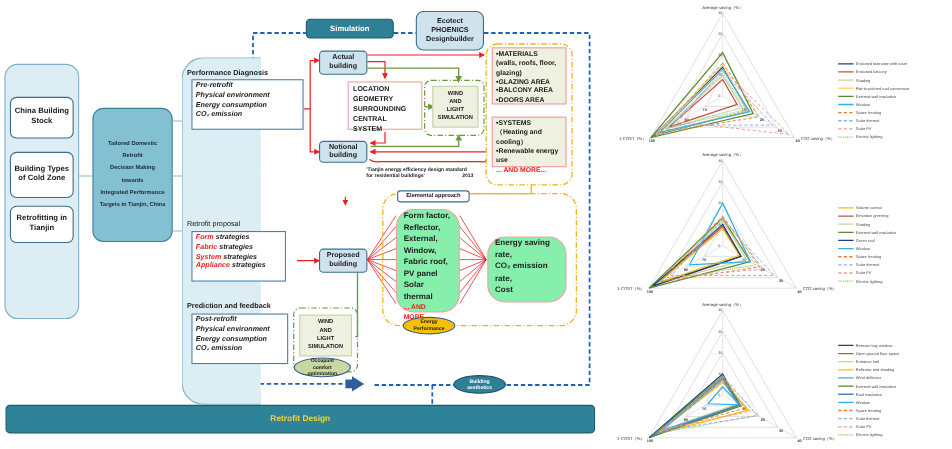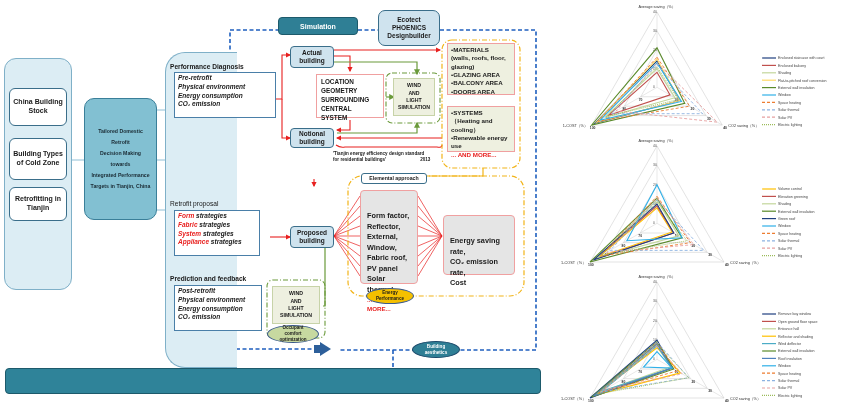--- a/index.html
+++ b/index.html
@@ -11,21 +11,21 @@
   .center-box{left:84px;top:98px;width:73px;height:122px;background:#82c0d2;border:1.5px solid #3a7f99;border-radius:10px;font-size:5.2px;font-weight:bold;color:#1a2a33;text-align:center;display:flex;flex-direction:column;justify-content:center;line-height:2.1;}
   .main-panel{left:165px;top:52px;width:72px;height:316px;background:#dcedf4;border:1.5px solid #7fb0c8;border-radius:20px 0 0 20px;border-right:none;}
   .section-title{font-size:6.6px;font-weight:bold;color:#1a1a1a;}
   .section-box{background:#fff;border:1.2px solid #4a7fa8;font-size:6.5px;font-weight:bold;font-style:italic;line-height:1.35;padding:1px 3px;color:#1a1a1a;}
   .red{color:#e8201f;}
   .teal-btn{background:#2f7f95;border:1.5px solid #1d5a6b;border-radius:4px;color:#fff;font-size:7px;font-weight:bold;text-align:center;display:flex;align-items:center;justify-content:center;}
   .blue-pill{background:#cfe3ee;border:1.5px solid #3a6e8a;border-radius:4px;font-size:6.5px;font-weight:bold;text-align:center;display:flex;align-items:center;justify-content:center;line-height:1.2;color:#1a1a1a;}
   .loc-box{background:#fff;border:1.2px solid #f0a0a0;font-size:6.4px;font-weight:bold;line-height:1.4;padding:3px 4px;color:#1a1a1a;}
   .sim-box{background:#eef0e0;border:1px solid #c7d3a8;font-size:5.2px;font-weight:bold;text-align:center;display:flex;align-items:center;justify-content:center;line-height:1.4;color:#1a1a1a;}
   .mat-box{background:#eef0e0;border:1.2px solid #f0a0a0;font-size:6.2px;font-weight:bold;line-height:1.35;padding:2px 3px;color:#1a1a1a;}
-  .form-box{background:#e5e5e5;border:1.2px solid #f0a0a0;border-radius:4px;font-size:7.3px;font-weight:bold;line-height:1.45;padding:20px 6px;color:#1a1a1a;}
+  .form-box{background:#86efac;border:1.2px solid #f0a0a0;border-radius:16px;font-size:7.3px;font-weight:bold;line-height:1.45;padding:0 6px;color:#1a1a1a;}
   .ellipse{border-radius:50%;font-size:4.6px;font-weight:bold;text-align:center;display:flex;align-items:center;justify-content:center;line-height:1.3;}
 </style>
 </head>
 <body>
 
 <svg class="abs" style="left:0;top:0;" width="600" height="408">
   <defs>
     <marker id="arrR" markerWidth="5" markerHeight="5" refX="4" refY="2.5" orient="auto">
         <path d="M0,0 L5,2.5 L0,5 z" fill="#e8201f"></path>
       </marker>
@@ -229,20 +229,21 @@
   <div>comfort</div>
   <div>optimization</div>
 </div>
 
 <div class="abs ellipse" style="left:412px;top:341px;width:48px;height:17px;background:#2f7f95;border:1.2px solid #1d4a6b;color:#fff;flex-direction:column;">
   <div>Building</div>
   <div>aesthetics</div>
 </div>
 
 <div class="abs" style="left:5px;top:368px;width:536px;height:26px;background:#2f8399;border:1.5px solid #1d5a6b;border-radius:4px;color:#f2d23a;font-size:7.6px;font-weight:bold;text-align:center;display:flex;flex-direction:column;justify-content:center;line-height:1.35;">
+  <div>Retrofit Design</div>
 </div>
 
 <svg class="abs" style="left:560px;top:0;" width="305" height="408" id="radars">
     <polygon points="97,68.5 113.31014510460693,96.75 80.68985489539307,96.75" fill="none" stroke="#d0d0d0" stroke-width="0.6"></polygon>
     <polygon points="97,49.666666666666664 129.62029020921386,106.16666666666666 64.37970979078614,106.16666666666666" fill="none" stroke="#d0d0d0" stroke-width="0.6"></polygon>
     <polygon points="97,30.83333333333333 145.9304353138208,115.58333333333331 48.06956468617922,115.58333333333331" fill="none" stroke="#d0d0d0" stroke-width="0.6"></polygon>
     <polygon points="97,12 162.24058041842773,124.99999999999999 31.75941958157229,124.99999999999999" fill="none" stroke="#d0d0d0" stroke-width="0.6"></polygon>
     <line x1="97" y1="87.33333333333333" x2="97" y2="12" stroke="#d0d0d0" stroke-width="0.5"></line>
     <line x1="97" y1="87.33333333333333" x2="162.24058041842773" y2="124.99999999999999" stroke="#d0d0d0" stroke-width="0.5"></line>
     <line x1="97" y1="87.33333333333333" x2="31.75941958157229" y2="124.99999999999999" stroke="#d0d0d0" stroke-width="0.5"></line>

